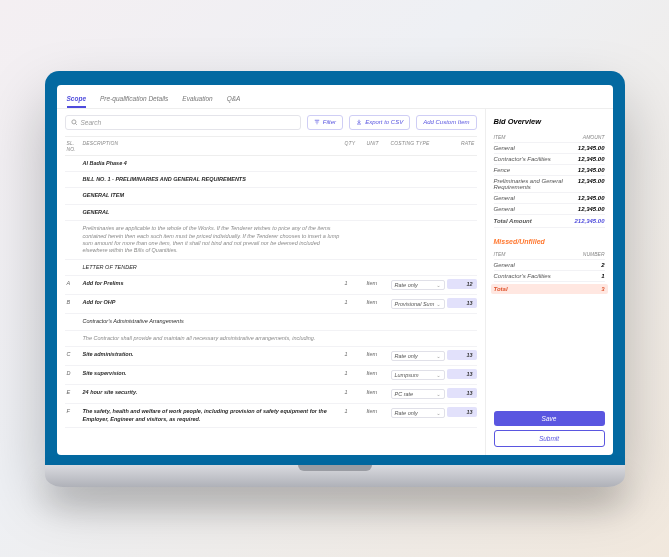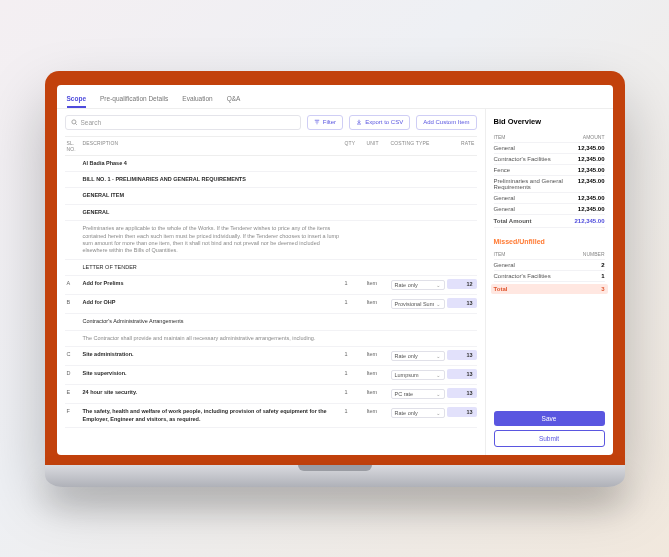--- a/index.html
+++ b/index.html
@@ -8,24 +8,25 @@
     font-family: -apple-system, Helvetica, Arial, sans-serif;
     background: linear-gradient(135deg, #f4eff2 0%, #eef0f4 40%, #f1e8dd 100%);
     display: flex; align-items: center; justify-content: center;
     overflow: hidden;
   }
   .laptop {
     width: 580px;
     position: relative;
   }
   .bezel {
-    background: #c2410c;
+    background: #0369a1;
     border-radius: 14px 14px 0 0;
     padding: 14px 12px 10px;
     box-shadow: 0 30px 60px rgba(0,0,0,0.25);
+    font-style: italic;
   }
   .screen {
     background: #fff;
     border-radius: 4px;
     height: 370px;
     overflow: hidden;
     display: flex;
     flex-direction: column;
   }
   .base {

